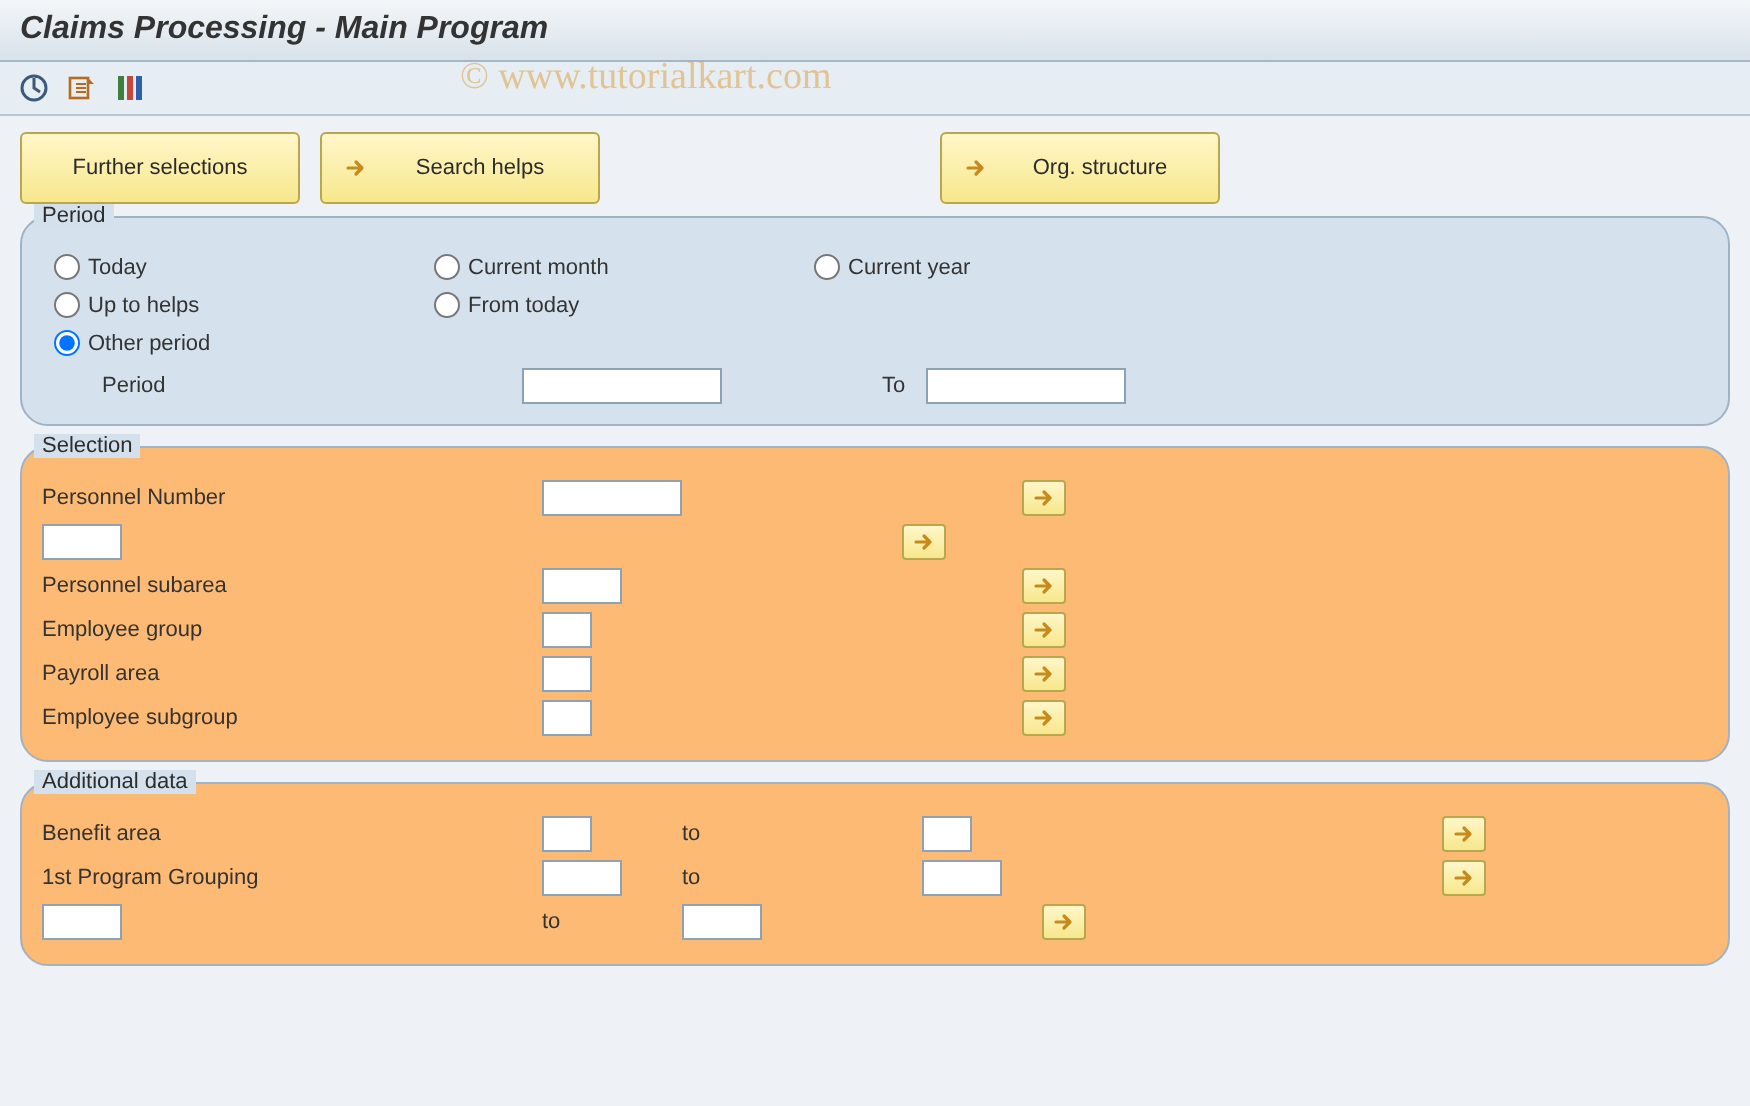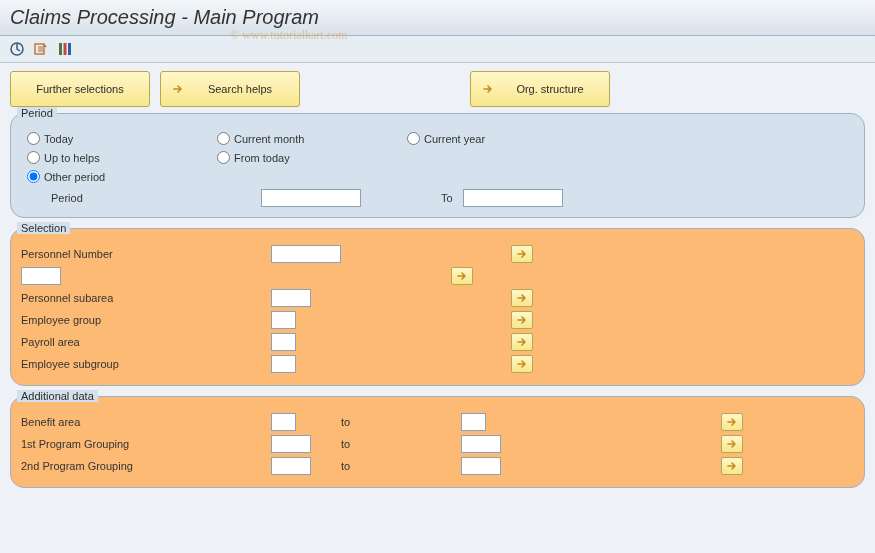--- a/index.html
+++ b/index.html
@@ -10,23 +10,23 @@
     color: #333;
     width: 875px;
     height: 553px;
     position: relative;
     overflow: hidden;
   }
   .titlebar {
     background: linear-gradient(#f3f6f9, #d8e2ea);
     border-bottom: 1px solid #a6b6c6;
     padding: 6px 10px;
-    font-weight: normal;
+    font-weight: bold;
     font-style: italic;
-    font-size: 20px;
+    font-size: 16px;
     color: #333;
   }
   .iconbar {
     padding: 4px 8px;
     border-bottom: 1px solid #b7c6d4;
     background: #e6edf3;
     display: flex;
     gap: 6px;
     align-items: center;
   }
@@ -122,21 +122,21 @@
     border-radius: 2px;
     display: inline-flex; align-items: center; justify-content: center;
     cursor: pointer;
   }
   .sq-btn svg { width: 12px; height: 12px; }
 
   .watermark {
     position: absolute;
     top: 28px; left: 230px;
     color: rgba(220,160,70,0.55);
-    font-size: 12px;
+    font-size: 19px;
     font-family: Georgia, serif;
     pointer-events: none;
   }
   .spacer-col { }
 </style>
 </head>
 <body>
 
 <div class="titlebar">Claims Processing - Main Program</div>
 
@@ -320,21 +320,20 @@
       <span>to</span>
       <span><input class="inp-sm w40" value="" style=""></span>
       <span></span>
       <span class="sq-btn">
           <svg viewBox="0 0 12 12">
             <path d="M2 6 h6 M6 3 l3 3 -3 3" stroke="#c78a1c" stroke-width="1.6" fill="none" stroke-linecap="round" stroke-linejoin="round"></path>
           </svg>
         </span>
     </div>
     <div class="sel-row additional">
-      <span>2nd Program Grouping</span>
       <span><input class="inp-sm w40" value="" style=""></span>
       <span>to</span>
       <span><input class="inp-sm w40" value="" style=""></span>
       <span></span>
       <span class="sq-btn">
           <svg viewBox="0 0 12 12">
             <path d="M2 6 h6 M6 3 l3 3 -3 3" stroke="#c78a1c" stroke-width="1.6" fill="none" stroke-linecap="round" stroke-linejoin="round"></path>
           </svg>
         </span>
     </div>

